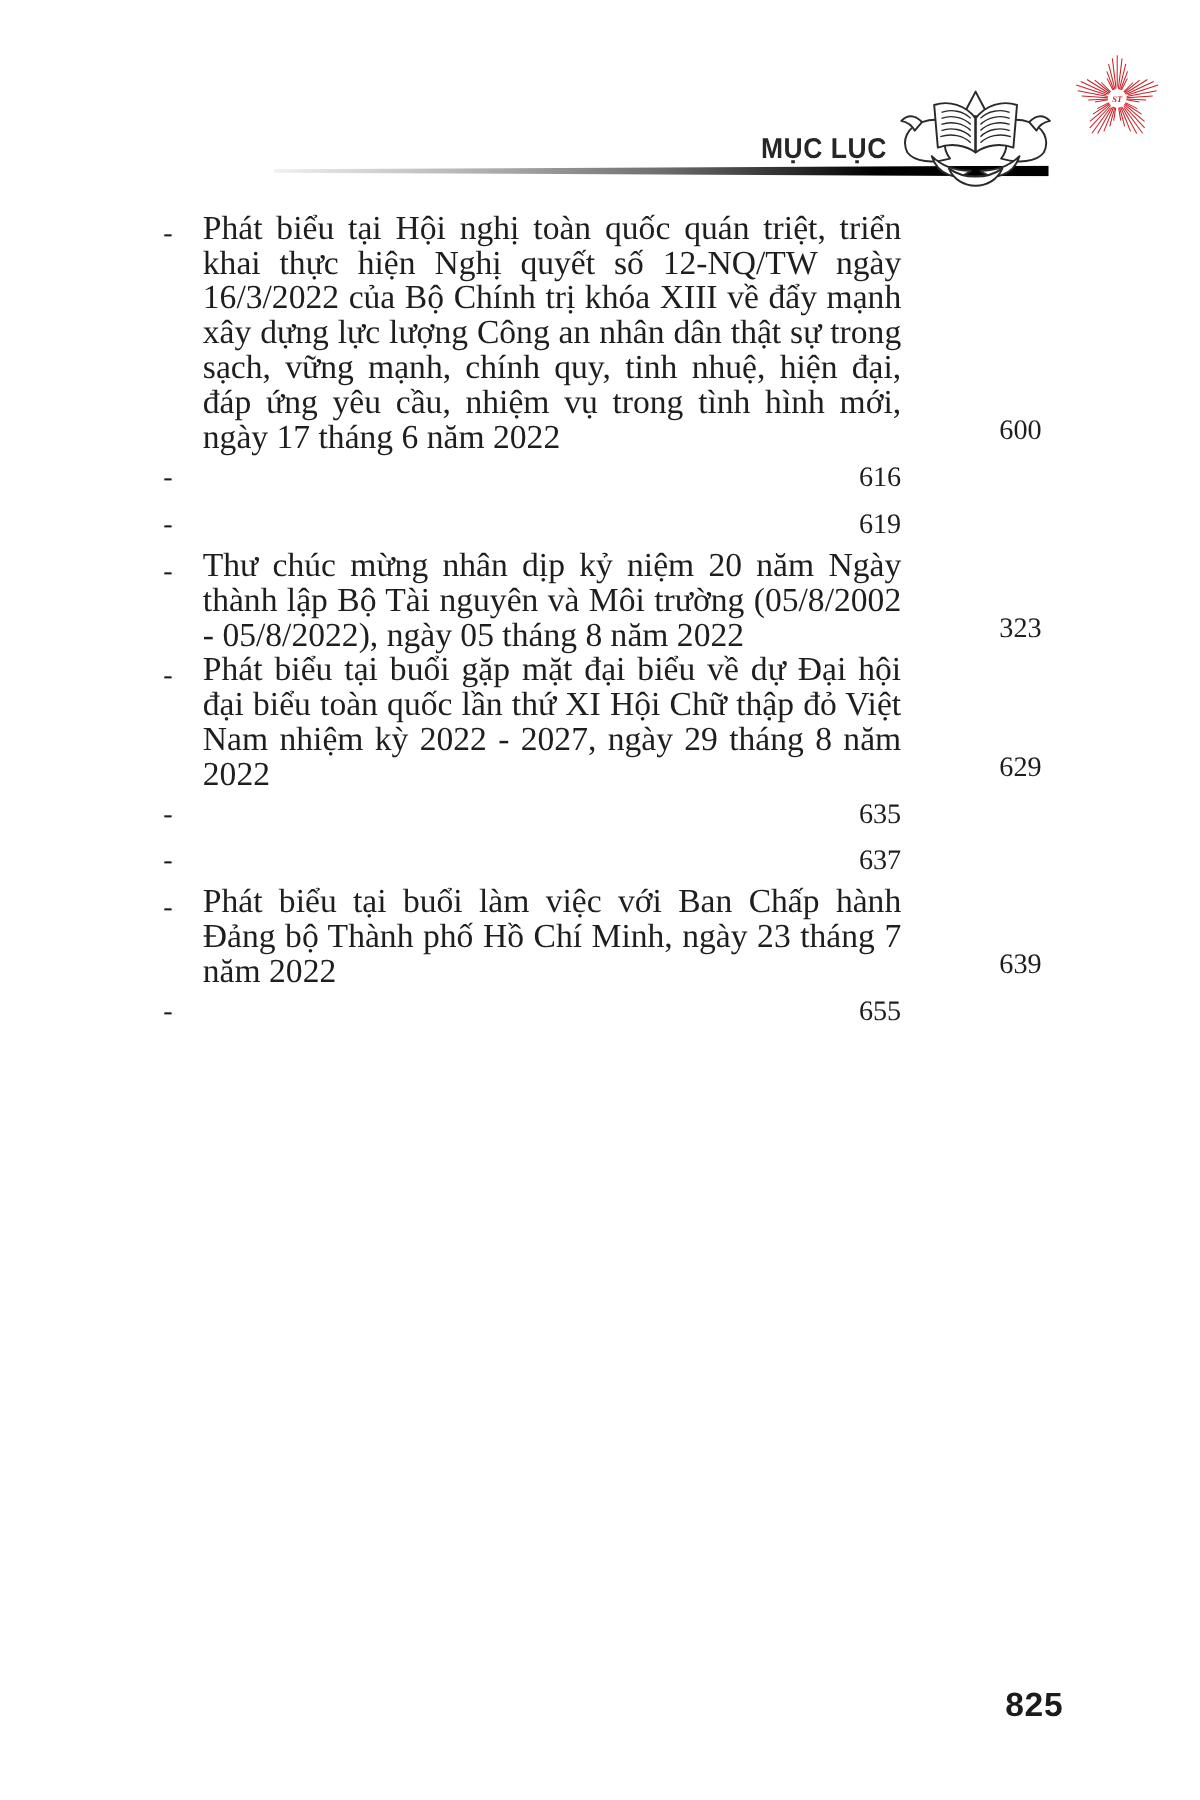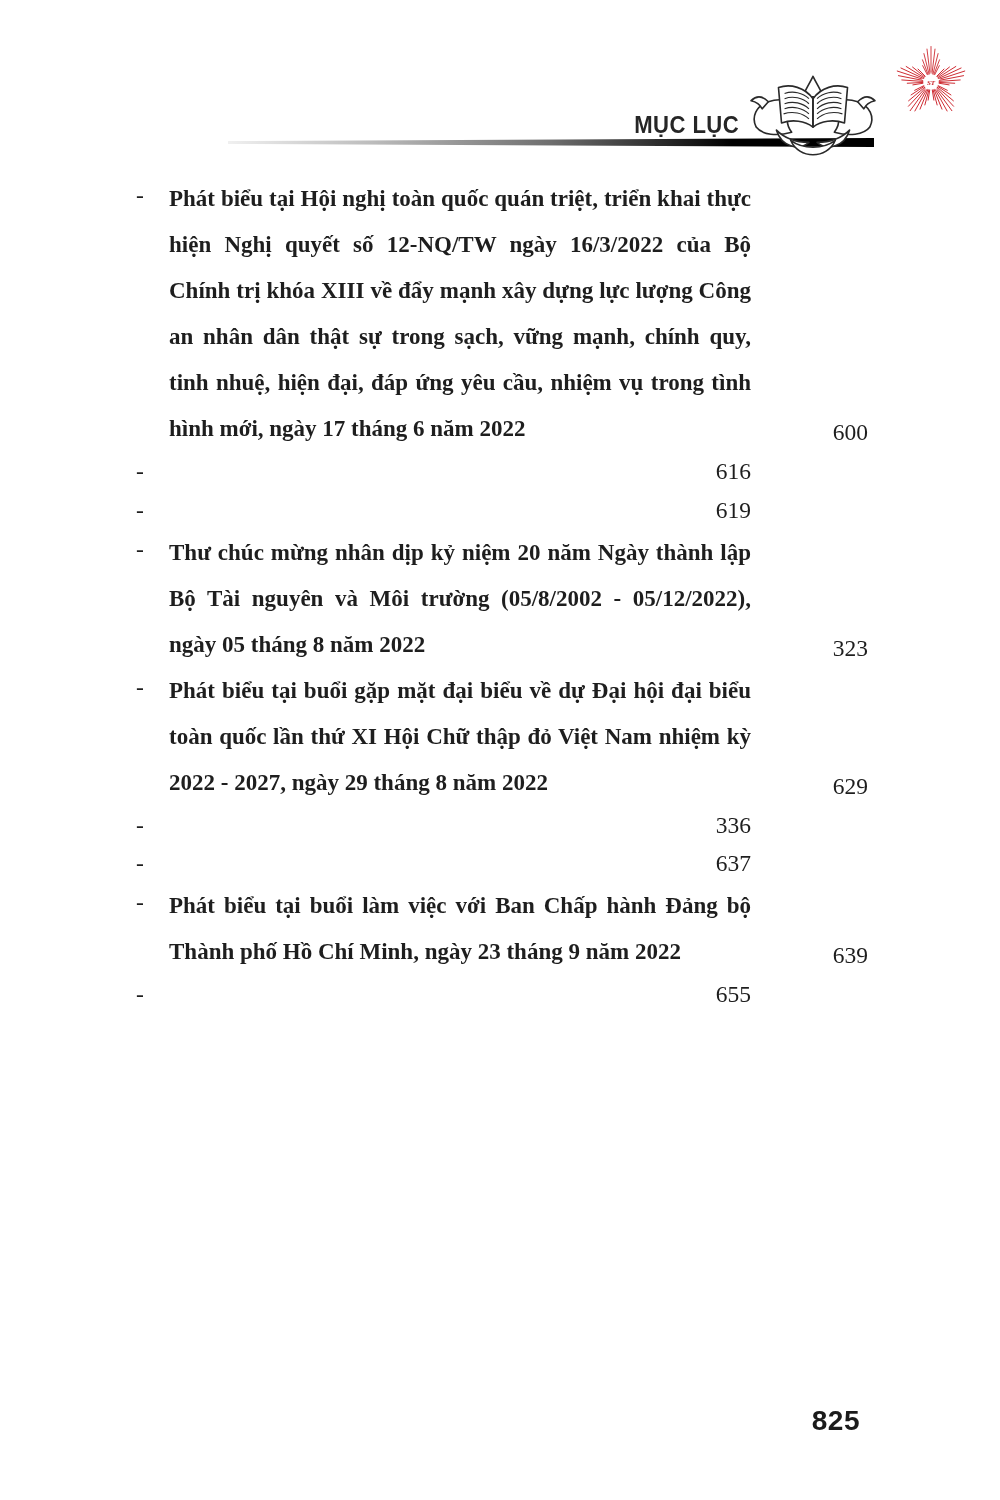--- a/index.html
+++ b/index.html
@@ -18,28 +18,28 @@
     position:absolute; left:228px; top:138px; width:646px; height:9px;
     background:linear-gradient(to right,#f0f0f0 0%,#bdbdbd 22%,#6e6e6e 50%,#000 78%,#000 100%);
     clip-path:polygon(0 34%, 100% 0, 100% 100%, 0 66%);
   }
   .lotus-emblem { position:absolute; left:746px; top:74px; width:134px; height:94px; }
   .star-logo   { position:absolute; left:892px; top:43px; width:78px; height:78px; }
   
   .toc { position:absolute; left:136px; top:176px; width:732px; }
   .entry { display:grid; grid-template-columns:33px 582px 1fr; align-items:start; }
   .entry .dash  { font-size:23.5px; line-height:38.8px; }
-  .entry .title { font-size:23px; line-height:46px; text-align:justify;font-weight:bold; }
+  .entry .title { font-size:28px; line-height:29px; text-align:justify; }
   .entry .pagenum {
     font-size:23.5px; line-height:38.8px;
     align-self:end; justify-self:end; text-align:left; white-space:nowrap;
   }
   
   .folio {
-    position:absolute; top:1405px; right:140px;
+    position:absolute; top:1405px; right:114px;
     font-family:"Liberation Sans", sans-serif; font-weight:700;
     font-size:28px; color:#1b1b1b; letter-spacing:0.5px;
   }
 </style>
 </head>
 <body>
 
 <div class="page">
 
   <span class="header-title">MỤC LỤC</span>
@@ -109,39 +109,39 @@
     <div class="entry">
       <span class="dash">-</span>
       <span class="pagenum">616</span>
     </div>
     <div class="entry">
       <span class="dash">-</span>
       <span class="pagenum">619</span>
     </div>
     <div class="entry">
       <span class="dash">-</span>
-      <span class="title">Thư chúc mừng nhân dịp kỷ niệm 20 năm Ngày thành lập Bộ Tài nguyên và Môi trường (05/8/2002 - 05/12/2022), ngày 05 tháng 8 năm 2022</span>
+      <span class="title">Thư chúc mừng nhân dịp kỷ niệm 20 năm Ngày thành lập Bộ Tài nguyên và Môi trường (05/8/2002 - 05/8/2022), ngày 05 tháng 8 năm 2022</span>
       <span class="pagenum">323</span>
     </div>
     <div class="entry">
       <span class="dash">-</span>
       <span class="title">Phát biểu tại buổi gặp mặt đại biểu về dự Đại hội đại biểu toàn quốc lần thứ XI Hội Chữ thập đỏ Việt Nam nhiệm kỳ 2022 - 2027, ngày 29 tháng 8 năm 2022</span>
       <span class="pagenum">629</span>
     </div>
     <div class="entry">
       <span class="dash">-</span>
-      <span class="pagenum">336</span>
+      <span class="pagenum">635</span>
     </div>
     <div class="entry">
       <span class="dash">-</span>
       <span class="pagenum">637</span>
     </div>
     <div class="entry">
       <span class="dash">-</span>
-      <span class="title">Phát biểu tại buổi làm việc với Ban Chấp hành Đảng bộ Thành phố Hồ Chí Minh, ngày 23 tháng 9 năm 2022</span>
+      <span class="title">Phát biểu tại buổi làm việc với Ban Chấp hành Đảng bộ Thành phố Hồ Chí Minh, ngày 23 tháng 7 năm 2022</span>
       <span class="pagenum">639</span>
     </div>
     <div class="entry">
       <span class="dash">-</span>
       <span class="pagenum">655</span>
     </div>
   </main>
 
   <span class="folio">825</span>
 </div>

